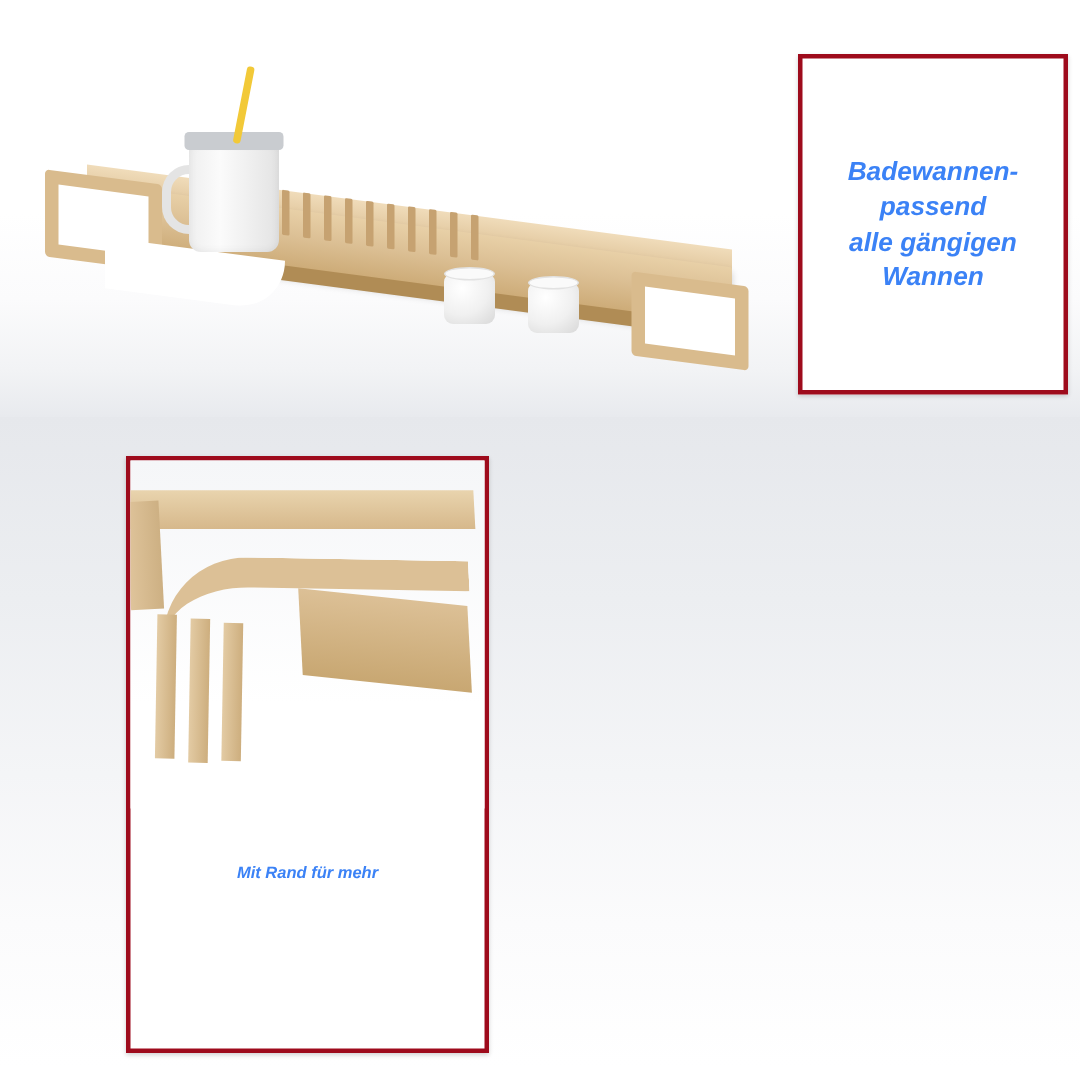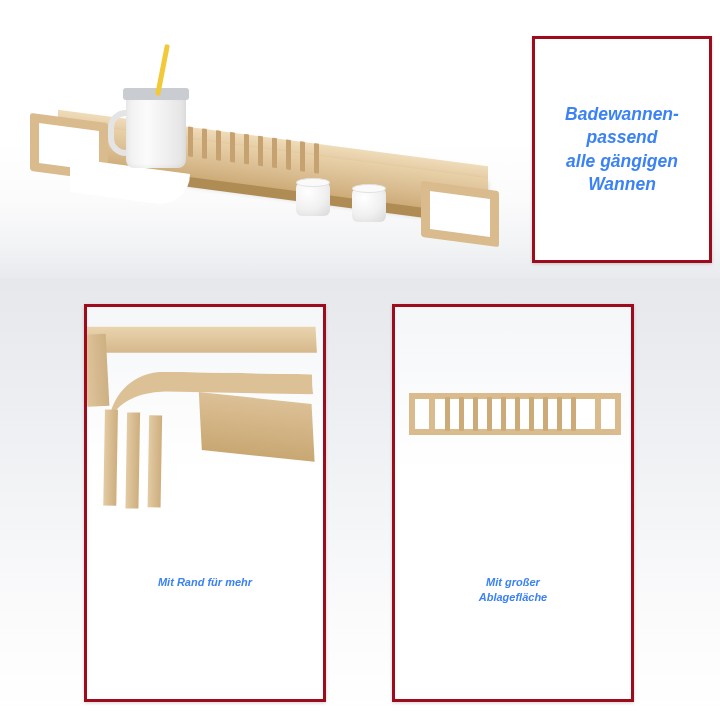--- a/index.html
+++ b/index.html
@@ -414,37 +414,14 @@
         <div class="vslat" style="left:22px; top:84px; height:96px; transform:rotate(4deg);"></div>
         <div class="vslat" style="left:44px; top:88px; height:96px; transform:rotate(4deg);"></div>
         <div class="vslat" style="left:66px; top:92px; height:92px; transform:rotate(4deg);"></div>
       </div>
     </div>
     <div class="txt callout-caption">
       <div>Mit Rand für mehr</div>
     </div>
   </div>
 
-  <div class="callout" id="callout-right">
-    <div class="callout-photo">
-      <div class="mini-caddy">
-        <div class="mini-frame"></div>
-        <div class="mini-end" style="left:0px;"></div>
-        <div class="mini-end" style="left:186px;"></div>
-        <div class="mini-slat" style="left:36px"></div>
-        <div class="mini-slat" style="left:50px"></div>
-        <div class="mini-slat" style="left:64px"></div>
-        <div class="mini-slat" style="left:78px"></div>
-        <div class="mini-slat" style="left:92px"></div>
-        <div class="mini-slat" style="left:106px"></div>
-        <div class="mini-slat" style="left:120px"></div>
-        <div class="mini-slat" style="left:134px"></div>
-        <div class="mini-slat" style="left:148px"></div>
-        <div class="mini-slat" style="left:162px"></div>
-      </div>
-    </div>
-    <div class="txt callout-caption">
-      <div>Mit großer</div>
-      <div>Ablagefläche</div>
-    </div>
-  </div>
 
 </div>
 
 </body></html>

